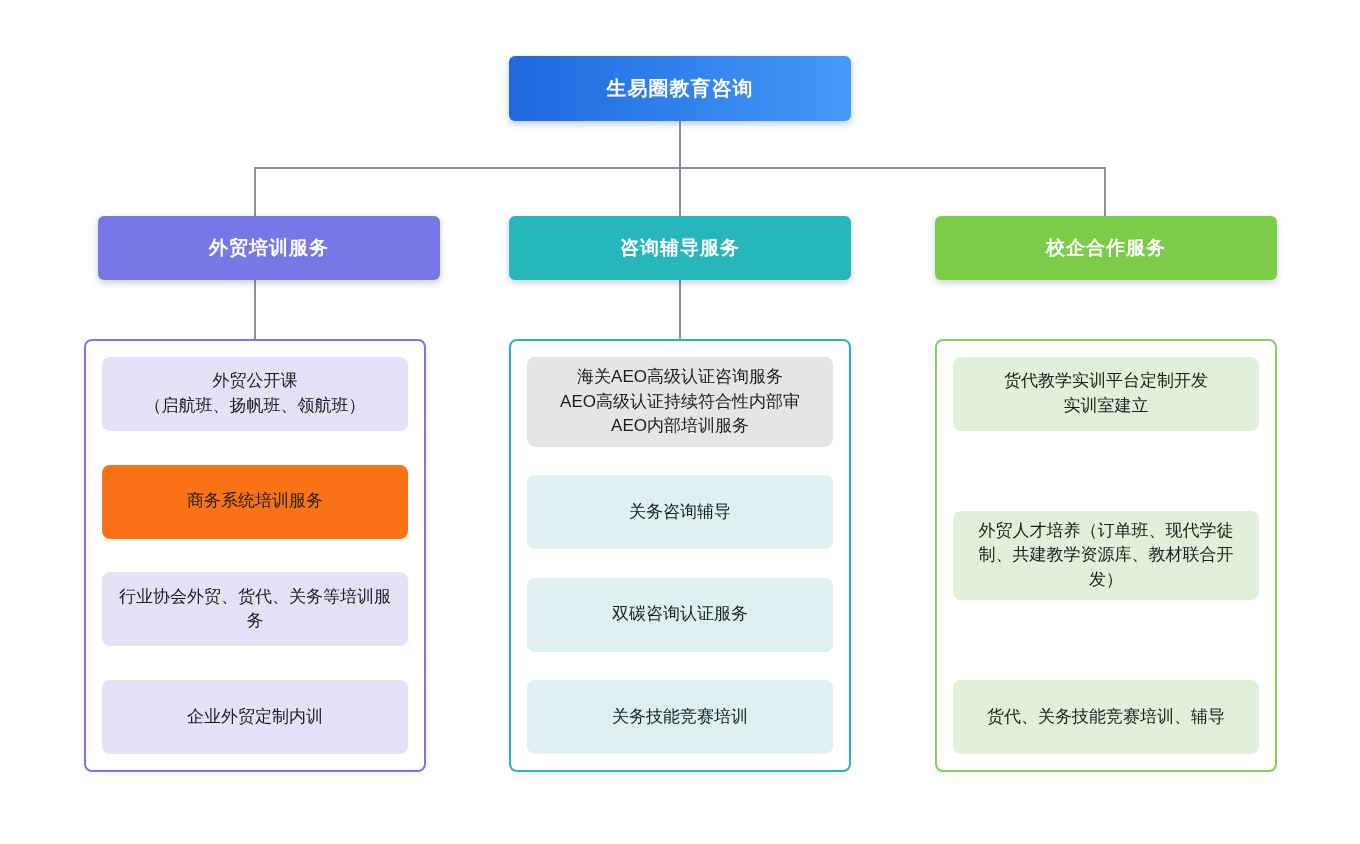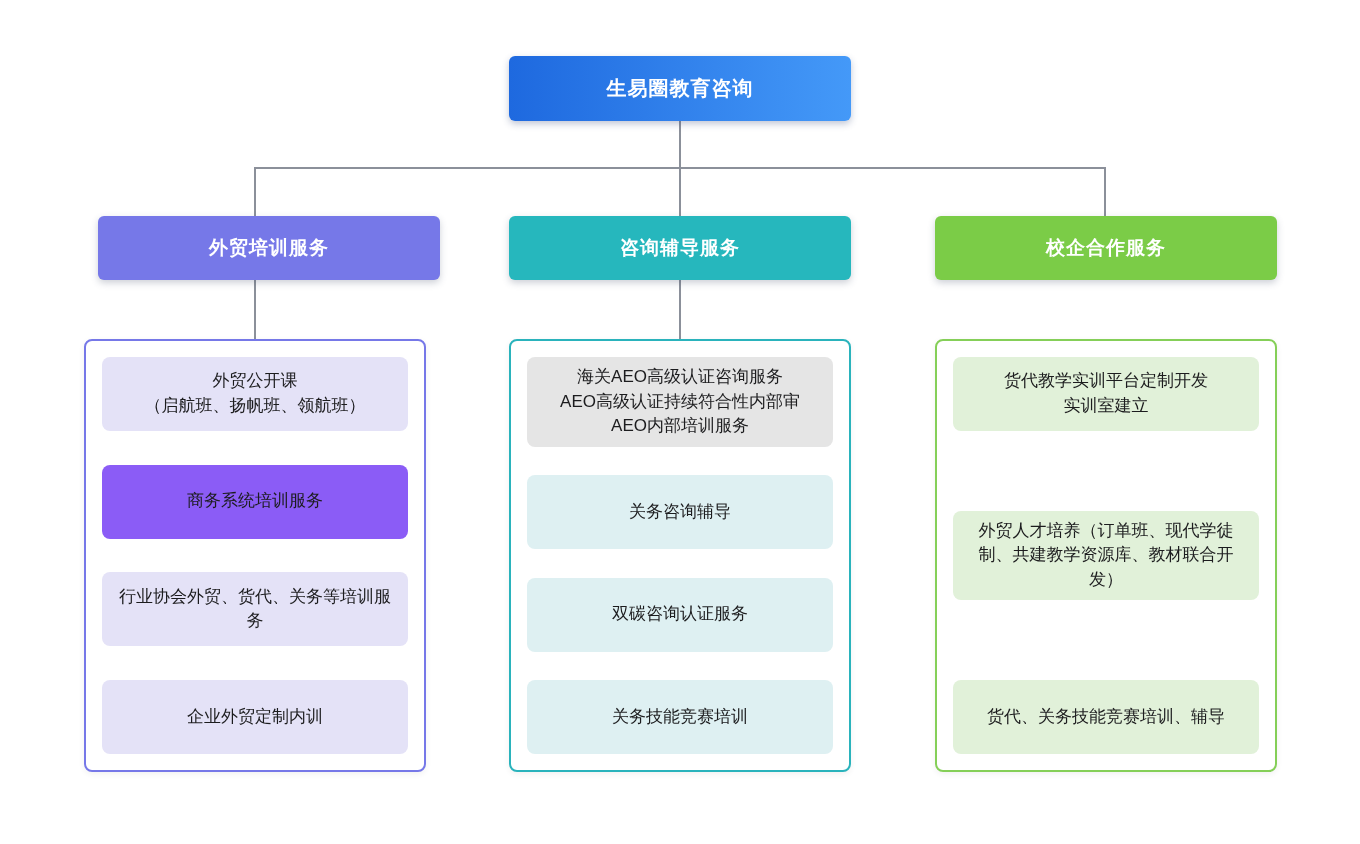--- a/index.html
+++ b/index.html
@@ -102,21 +102,21 @@
   <div class="node hdr hdr-1" style="background: rgb(38, 183, 189);">
     <span>咨询辅导服务</span>
   </div>
   <div class="node hdr hdr-2" style="background: rgb(123, 204, 71);">
     <span>校企合作服务</span>
   </div>
 
   <div class="box box-0" style="border-color: rgb(118, 120, 232);">
     <div class="item" style="background: rgb(228, 226, 247);">外贸公开课
 （启航班、扬帆班、领航班）</div>
-    <div class="item" style="background: #8b5cf6;">商务系统培训服务</div>
+    <div class="item" style="background: #f97316;">商务系统培训服务</div>
     <div class="item" style="background: rgb(228, 226, 247);">行业协会外贸、货代、关务等培训服务</div>
     <div class="item" style="background: rgb(228, 226, 247);">企业外贸定制内训</div>
   </div>
 
   <div class="box box-1" style="border-color: rgb(42, 179, 188);">
     <div class="item" style="background: #e5e5e5;">海关AEO高级认证咨询服务
 AEO高级认证持续符合性内部审
 AEO内部培训服务</div>
     <div class="item" style="background: rgb(222, 240, 242);">关务咨询辅导</div>
     <div class="item" style="background: rgb(222, 240, 242);">双碳咨询认证服务</div>

